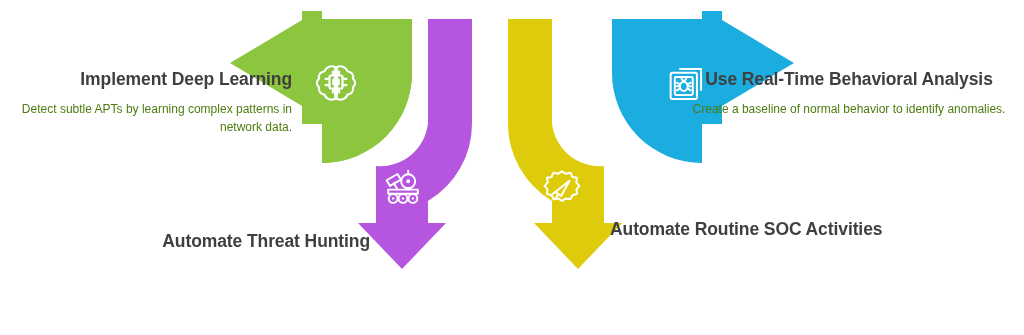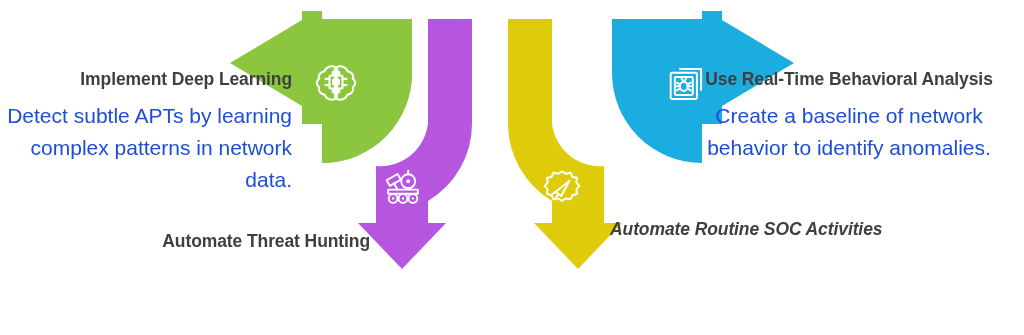--- a/index.html
+++ b/index.html
@@ -34,43 +34,42 @@
   }
   .heading {
     font-size: 17.5px;
     font-weight: bold;
     color: #3f3f3f;
     line-height: 1.25;
     letter-spacing: -0.1px;
     white-space: nowrap;
   }
   .body-text {
-    font-size: 21px;
+    font-size: 12px;
     font-weight: normal;
-    color: #1d4ed8;
+    color: #4d7c0f;
     line-height: 1.52;
     margin-top: 9px;
   }
   
   #block-deep-learning {
     left: 0px; top: 58px; width: 292px;
     text-align: right;
   }
   #block-behavioral {
     left: 676px; top: 58px; width: 346px;
     text-align: center;
   }
   #block-threat-hunting {
     left: 70px; top: 220px; width: 300px;
     text-align: right;
   }
   #block-soc {
     left: 610px; top: 208px; width: 360px;
     text-align: left;
-    font-style: italic;
   }
 </style>
 </head>
 <body>
 
 <div class="canvas">
 
   <svg class="arrows" viewBox="0 0 1024 335">
 
     <g>
@@ -216,21 +215,21 @@
     </g>
   </svg>
 
   <div class="txtblock" id="block-deep-learning">
     <div class="heading">Implement Deep Learning</div>
     <div class="body-text">Detect subtle APTs by learning complex patterns in network data.</div>
   </div>
 
   <div class="txtblock" id="block-behavioral">
     <div class="heading">Use Real-Time Behavioral Analysis</div>
-    <div class="body-text">Create a baseline of network behavior to identify anomalies.</div>
+    <div class="body-text">Create a baseline of normal behavior to identify anomalies.</div>
   </div>
 
   <div class="txtblock" id="block-threat-hunting">
     <div class="heading">Automate Threat Hunting</div>
   </div>
 
   <div class="txtblock" id="block-soc">
     <div class="heading">Automate Routine SOC Activities</div>
   </div>
 

